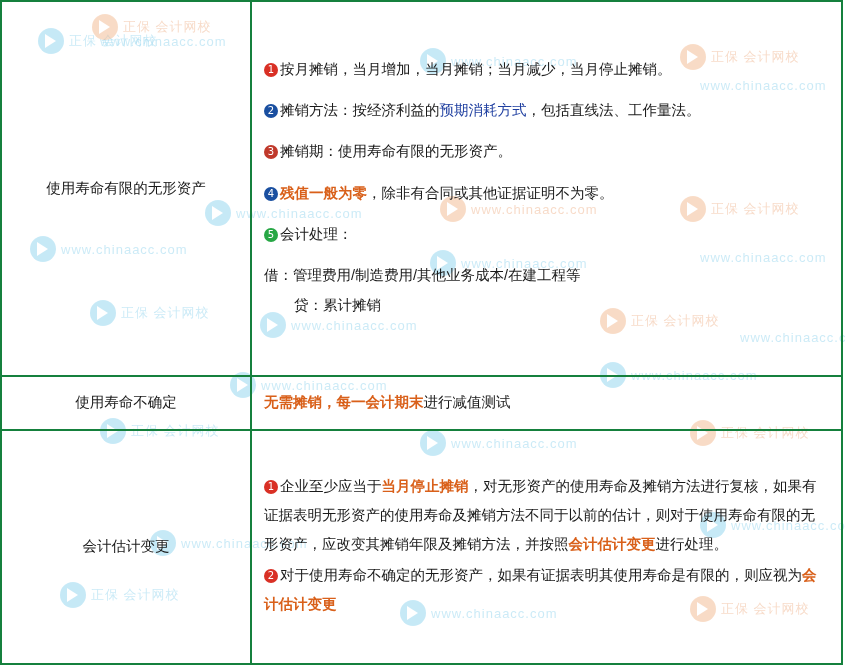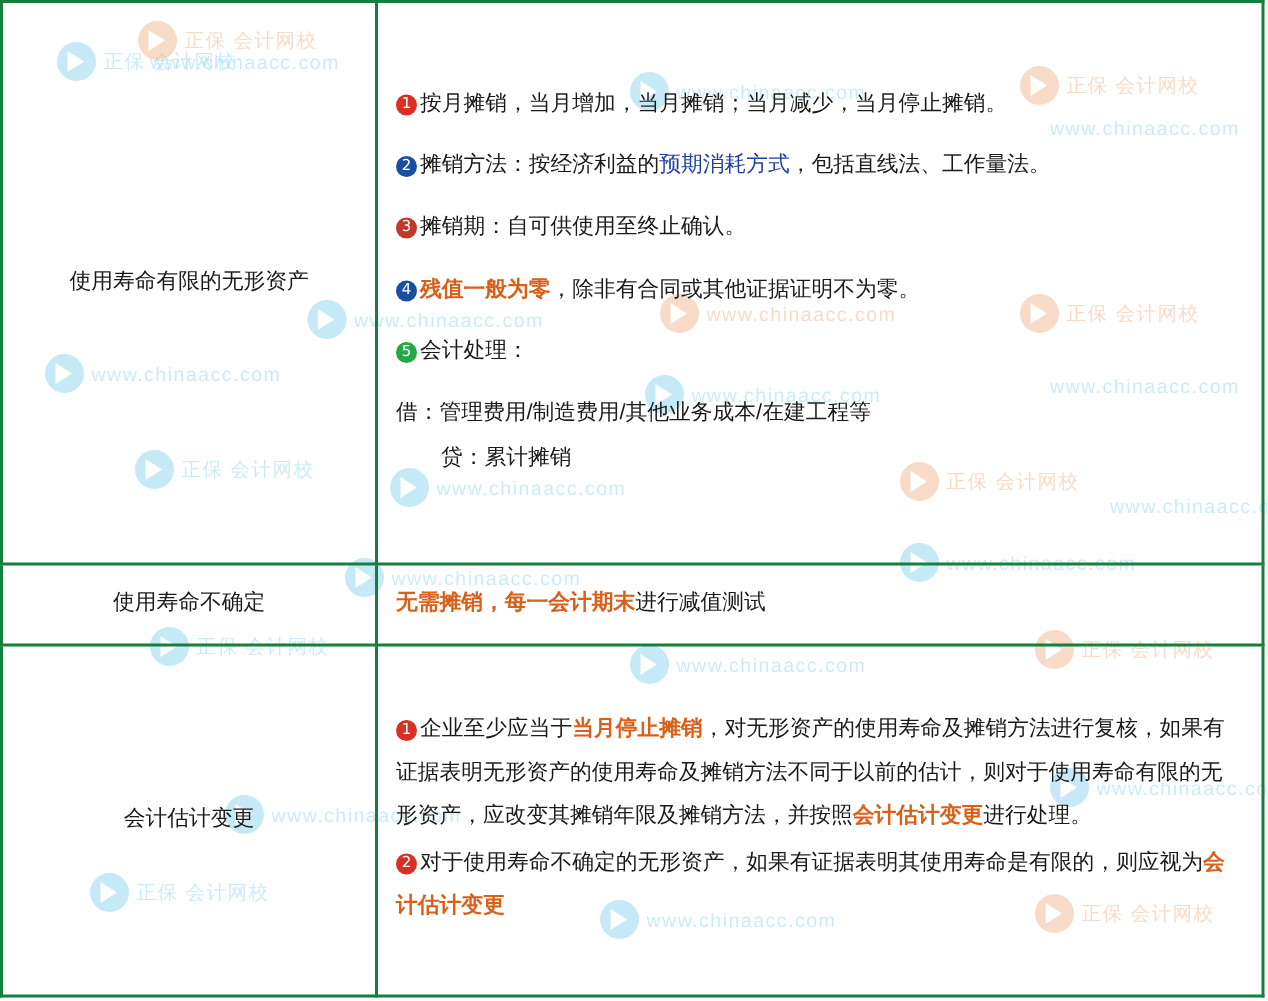--- a/index.html
+++ b/index.html
@@ -255,21 +255,21 @@
 
         <p>
           <span class="num n1">1</span><span>按月摊销，当月增加，当月摊销；当月减少，当月停止摊销。</span>
         </p>
 
         <p>
           <span class="num n2">2</span><span>摊销方法：按经济利益的</span><span class="hl-blue">预期消耗方式</span><span>，包括直线法、工作量法。</span>
         </p>
 
         <p>
-          <span class="num n3">3</span><span>摊销期：自可供使用至终止确认。</span>
+          <span class="num n3">3</span><span>摊销期：使用寿命有限的无形资产。</span>
         </p>
 
         <p>
           <span class="num n4">4</span><span class="hl-org">残值一般为零</span><span>，除非有合同或其他证据证明不为零。</span>
         </p>
 
         <p>
           <span class="num n5">5</span><span>会计处理：</span>
         </p>
 

